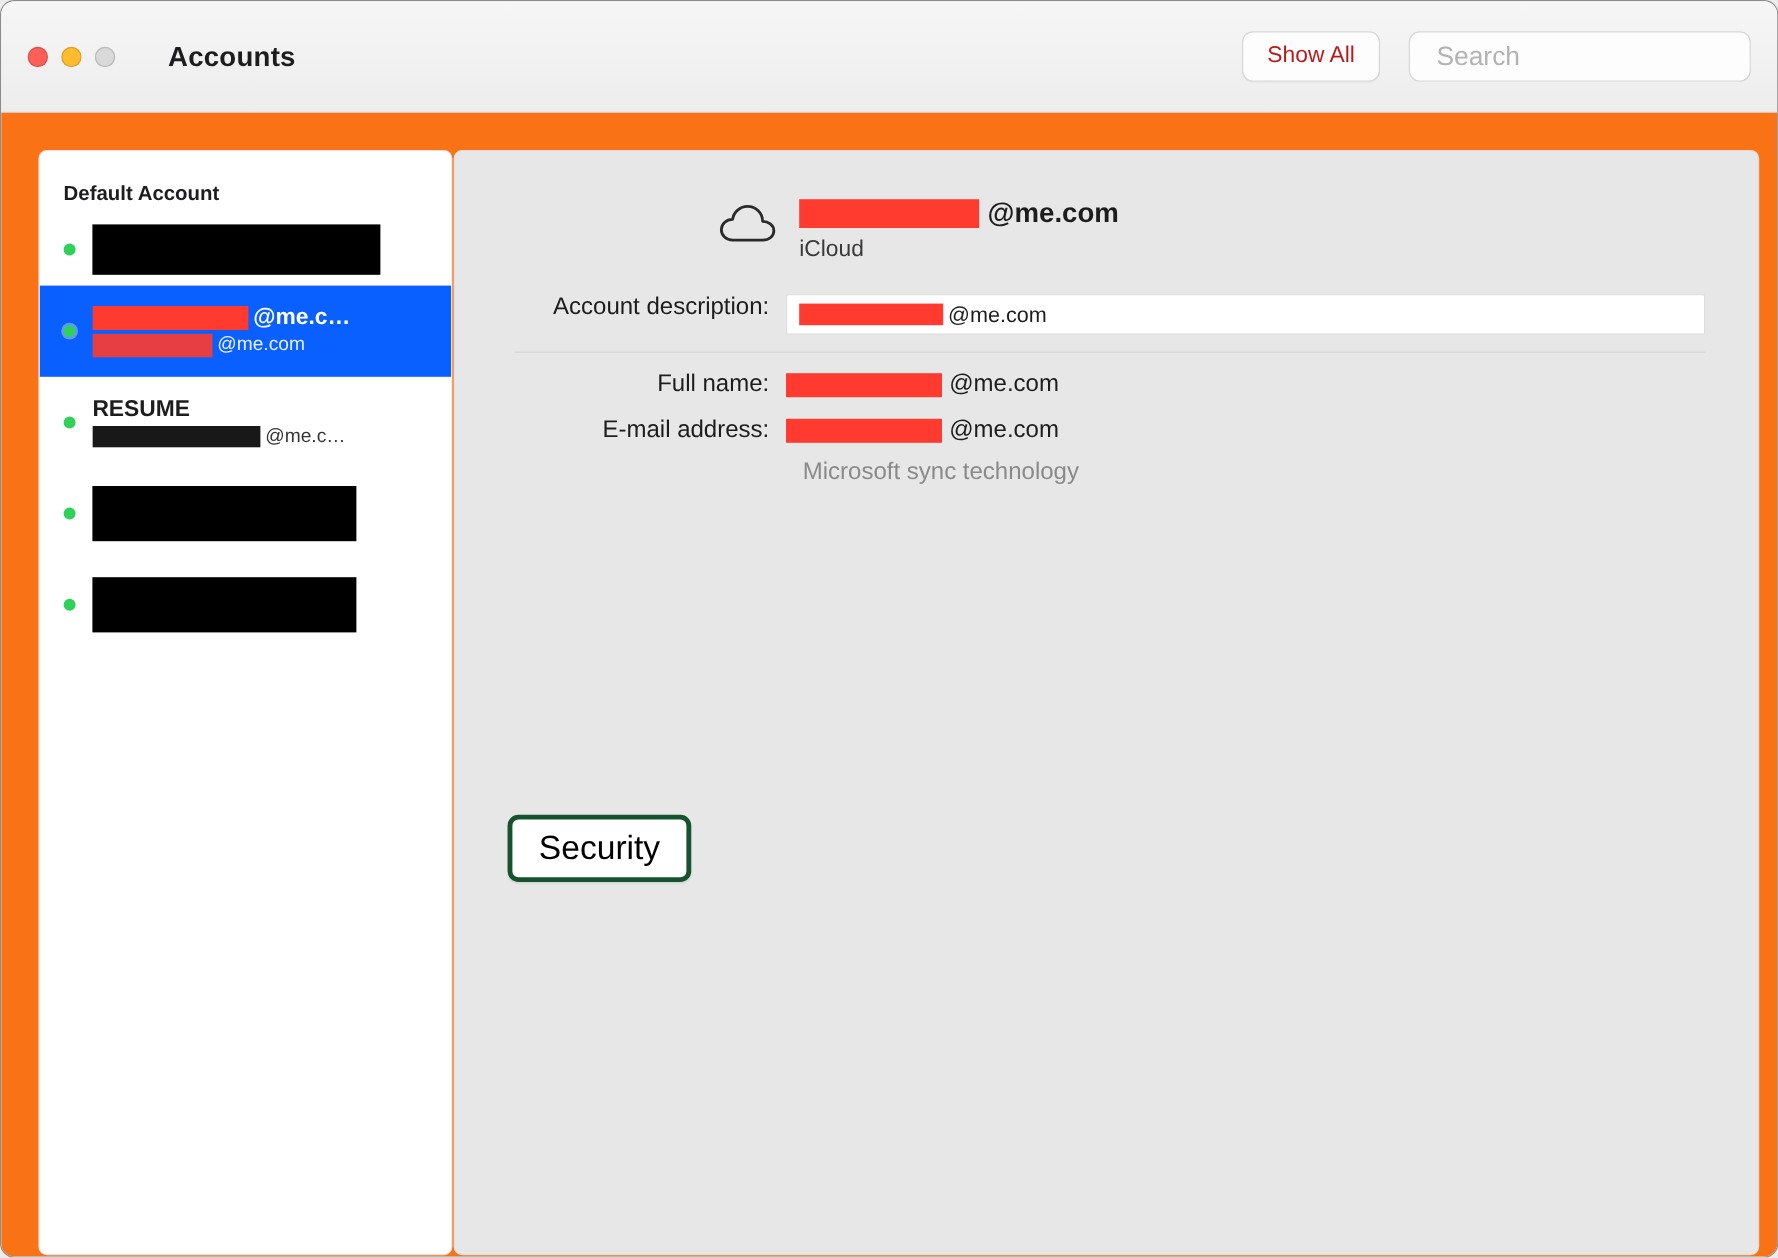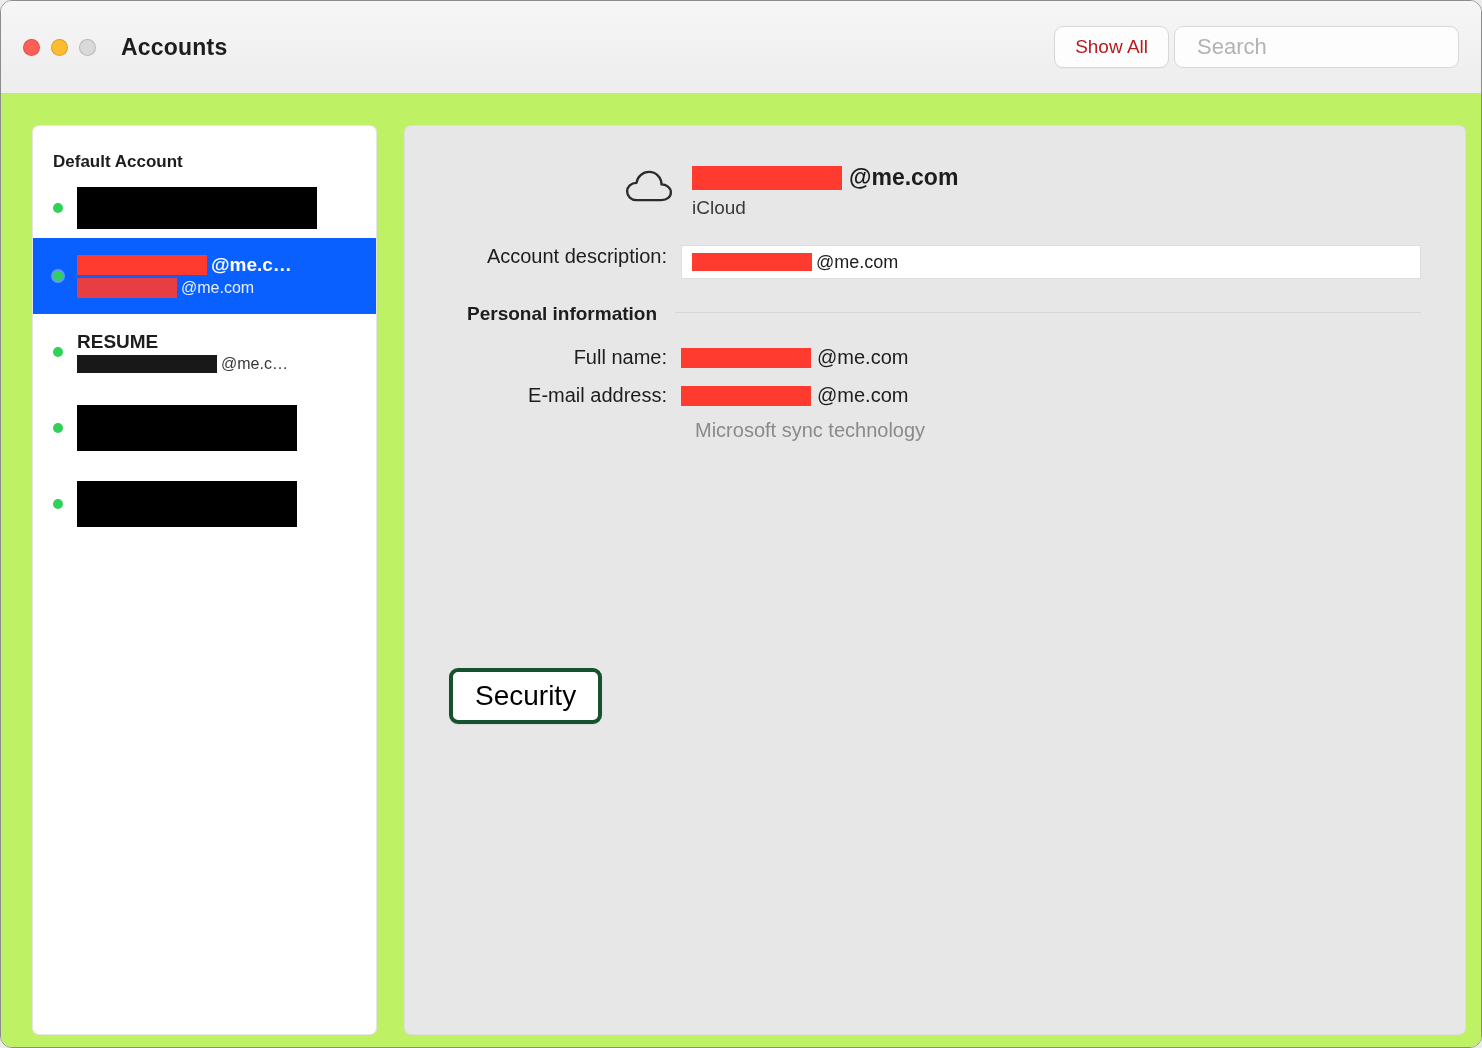--- a/index.html
+++ b/index.html
@@ -21,21 +21,21 @@
       flex-direction: column;
     }
     
     .toolbar {
       height: 93px;
       background: linear-gradient(#f6f6f6, #ededed);
       border-bottom: 1px solid #cfcfcf;
       display: flex;
       align-items: center;
       padding: 0 22px;
-      gap: 5px;
+      gap: 24px;
       justify-content: center;
     }
     .traffic {
       display: flex; gap: 11px;
       margin-right: 20px;
     }
     .traffic .dot {
       width: 17px; height: 17px; border-radius: 50%;
       border: 0.5px solid rgba(0,0,0,0.15);
     }
@@ -63,23 +63,23 @@
     }
     .searchbox input{
       flex:1; border:none; outline:none; background:transparent;
       font-size:22px; color:#5a5a5a;
     }
     .searchbox input::placeholder{color:#b3b3b3;}
     .mag-icon{width:19px;height:19px;opacity:.55;}
 
     
     .body {
-      flex:1; display:flex; gap:29px;
-      background:#bef264;
-      padding:32px 16px 13px 32px;
+      flex:1; display:flex; gap:3px;
+      background:#f97316;
+      padding:32px 16px 2px 32px;
       overflow:hidden;
     }
     .sidebar-panel{
       width: 343px; height: 100%;
       background:#ffffff;
       border-radius:6px;
       box-shadow:0 0 0 1px #e4e4e4;
       padding-top:26px;
       overflow:hidden;
     }
@@ -280,23 +280,20 @@
 
       <div class="form-row">
         <div class="label">Account description:</div>
         <div class="text-input">
           <span class="redbox"></span>
           <span>@me.com</span>
         </div>
       </div>
 
       <div style="display:flex; align-items:center; margin-top:12px;">
-        <div class="section-heading" style="padding-left:18px;">
-          <span>Personal information</span>
-        </div>
         <div style="flex:1; height:1px; background:#d6d6d6; margin-left:6px;"></div>
       </div>
 
       <div class="readonly-row">
         <div class="label">Full name:</div>
         <div class="readonly-value">
           <span class="redbox"></span>
           <span>@me.com</span>
         </div>
       </div>

